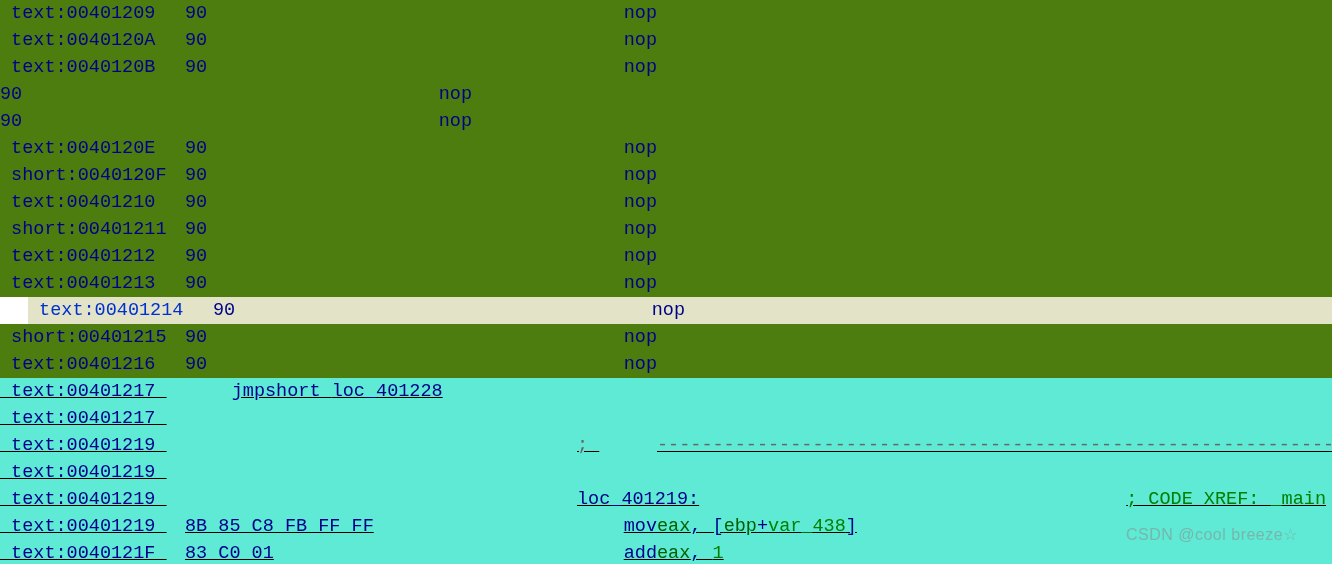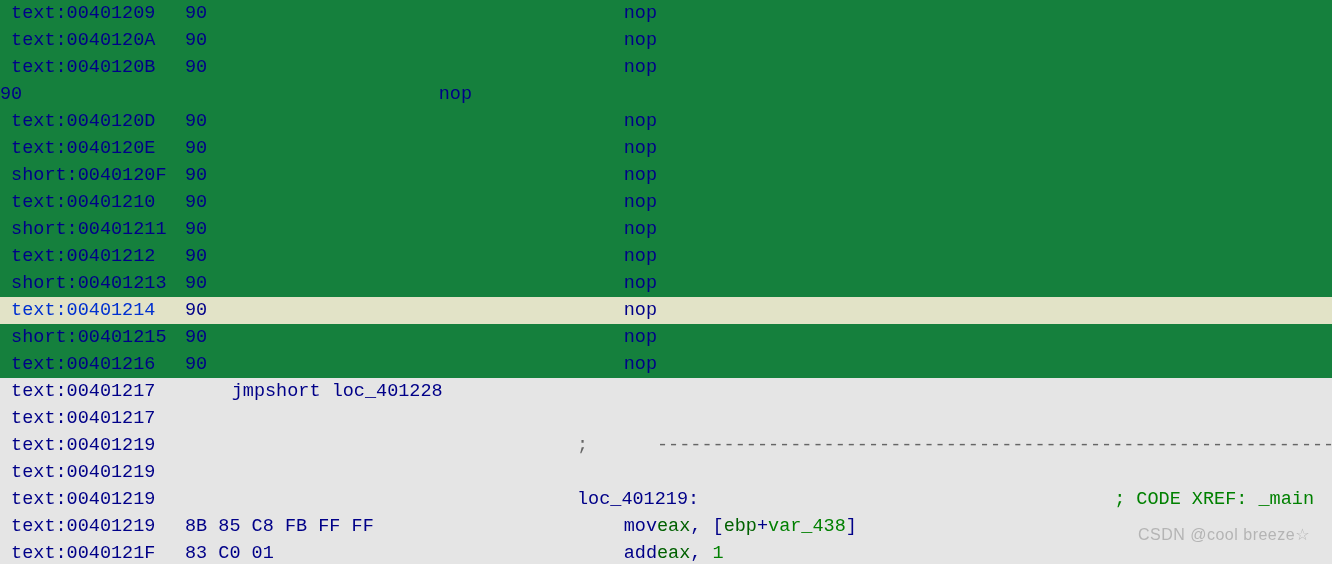--- a/index.html
+++ b/index.html
@@ -16,70 +16,70 @@
   .view {
     width: 1332px;
     height: 564px;
   }
   .ln {
     display: flex;
     white-space: pre;
     height: 27px;
     align-items: center;
   }
-  .bg-cream { background: #15803d; }
-  .bg-sel   { background: #e2e3c7; }
-  .bg-white { background: #e5e5e5; }
+  .bg-cream { background: #4d7c0f; }
+  .bg-sel   { background: #e2e3c7; margin-left: 28px; }
+  .bg-white { background: #5eead4; text-decoration: underline; }
 
   .addr { color: #000088; }
   .addr-sel { color: #0030d0; font-weight: 500; }
   .hex  { color: #000088; }
   .mnem { color: #000088; text-align: right; }
   .op   { color: #000088; }
   .reg  { color: #006000; }
   .var  { color: #008000; text-align: center; }
   .num  { color: #008000; }
   .lbl  { color: #000088; }
   .comment { color: #008000; }
   .gray { color: #666; }
 
   .c-addr     { width: 185px; flex: 0 0 auto; }
   .c-hex      { width: 392px; flex: 0 0 auto; }
   .c-mnem     { width: 80px;  flex: 0 0 auto; }
   .c-ops      { flex: 1 1 auto; overflow: hidden; }
-  .c-right    { flex: 0 0 auto; padding-right: 18px; }
+  .c-right    { flex: 0 0 auto; padding-right: 6px; }
 
   .last-row { height: 24px; overflow: hidden; align-items: flex-start; }
 
   .watermark {
     position: absolute;
-    right: 22px;
+    right: 34px;
     bottom: 16px;
     color: rgba(140,140,140,0.55);
     font-family: sans-serif;
     font-size: 16px;
     letter-spacing: 0.5px;
     pointer-events: none;
   }
 </style>
 </head>
 <body>
 
 <div class="view" id="view">
     <div class="ln bg-cream"><span class="c-addr addr"> text:00401209 </span><span class="c-hex hex">90</span><span class="c-mnem mnem">nop</span><span class="c-ops"></span></div>
     <div class="ln bg-cream"><span class="c-addr addr"> text:0040120A </span><span class="c-hex hex">90</span><span class="c-mnem mnem">nop</span><span class="c-ops"></span></div>
     <div class="ln bg-cream"><span class="c-addr addr"> text:0040120B </span><span class="c-hex hex">90</span><span class="c-mnem mnem">nop</span><span class="c-ops"></span></div>
     <div class="ln bg-cream"><span class="c-hex hex">90</span><span class="c-mnem mnem">nop</span><span class="c-ops"></span></div>
-    <div class="ln bg-cream"><span class="c-addr addr"> text:0040120D </span><span class="c-hex hex">90</span><span class="c-mnem mnem">nop</span><span class="c-ops"></span></div>
+    <div class="ln bg-cream"><span class="c-hex hex">90</span><span class="c-mnem mnem">nop</span><span class="c-ops"></span></div>
     <div class="ln bg-cream"><span class="c-addr addr"> text:0040120E </span><span class="c-hex hex">90</span><span class="c-mnem mnem">nop</span><span class="c-ops"></span></div>
     <div class="ln bg-cream"><span class="c-addr addr"> short:0040120F </span><span class="c-hex hex">90</span><span class="c-mnem mnem">nop</span><span class="c-ops"></span></div>
     <div class="ln bg-cream"><span class="c-addr addr"> text:00401210 </span><span class="c-hex hex">90</span><span class="c-mnem mnem">nop</span><span class="c-ops"></span></div>
     <div class="ln bg-cream"><span class="c-addr addr"> short:00401211 </span><span class="c-hex hex">90</span><span class="c-mnem mnem">nop</span><span class="c-ops"></span></div>
     <div class="ln bg-cream"><span class="c-addr addr"> text:00401212 </span><span class="c-hex hex">90</span><span class="c-mnem mnem">nop</span><span class="c-ops"></span></div>
-    <div class="ln bg-cream"><span class="c-addr addr"> short:00401213 </span><span class="c-hex hex">90</span><span class="c-mnem mnem">nop</span><span class="c-ops"></span></div>
+    <div class="ln bg-cream"><span class="c-addr addr"> text:00401213 </span><span class="c-hex hex">90</span><span class="c-mnem mnem">nop</span><span class="c-ops"></span></div>
     <div class="ln bg-sel"><span class="c-addr addr-sel"> text:00401214 </span><span class="c-hex hex">90</span><span class="c-mnem mnem">nop</span><span class="c-ops"></span></div>
     <div class="ln bg-cream"><span class="c-addr addr"> short:00401215 </span><span class="c-hex hex">90</span><span class="c-mnem mnem">nop</span><span class="c-ops"></span></div>
     <div class="ln bg-cream"><span class="c-addr addr"> text:00401216 </span><span class="c-hex hex">90</span><span class="c-mnem mnem">nop</span><span class="c-ops"></span></div>
     <div class="ln bg-white"><span class="c-addr addr"> text:00401217 </span><span class="c-mnem mnem">jmp</span><span class="c-ops"><span class="op">short </span><span class="op">loc_401228</span></span></div>
     <div class="ln bg-white"><span class="c-addr addr"> text:00401217 </span><span class="c-hex hex"></span><span class="c-mnem mnem"></span><span class="c-ops"></span></div>
     <div class="ln bg-white"><span class="c-addr addr"> text:00401219 </span><span class="c-hex hex"></span><span class="c-mnem gray">; </span><span class="c-ops gray">--------------------------------------------------------------------------------------------------------------------------------------------</span></div>
     <div class="ln bg-white"><span class="c-addr addr"> text:00401219 </span><span class="c-hex hex"></span><span class="c-mnem mnem"></span><span class="c-ops"></span></div>
     <div class="ln bg-white"><span class="c-addr addr"> text:00401219 </span><span class="c-hex hex"></span><span class="c-mnem"></span><span class="c-ops lbl" style="margin-left: -80px;">loc_401219:</span><span class="c-right comment">; CODE XREF: _main</span></div>
     <div class="ln bg-white"><span class="c-addr addr"> text:00401219 </span><span class="c-hex hex">8B 85 C8 FB FF FF</span><span class="c-mnem mnem">mov</span><span class="c-ops"><span class="reg">eax</span><span class="op">, [</span><span class="reg">ebp</span><span class="op">+</span><span class="var">var_438</span><span class="op">]</span></span></div>
     <div class="ln bg-white last-row"><span class="c-addr addr"> text:0040121F </span><span class="c-hex hex">83 C0 01</span><span class="c-mnem mnem">add</span><span class="c-ops"><span class="reg">eax</span><span class="op">, </span><span class="num">1</span></span></div>

